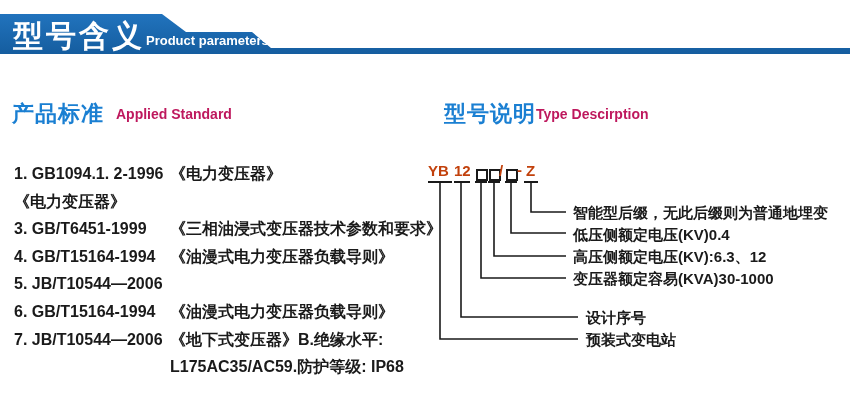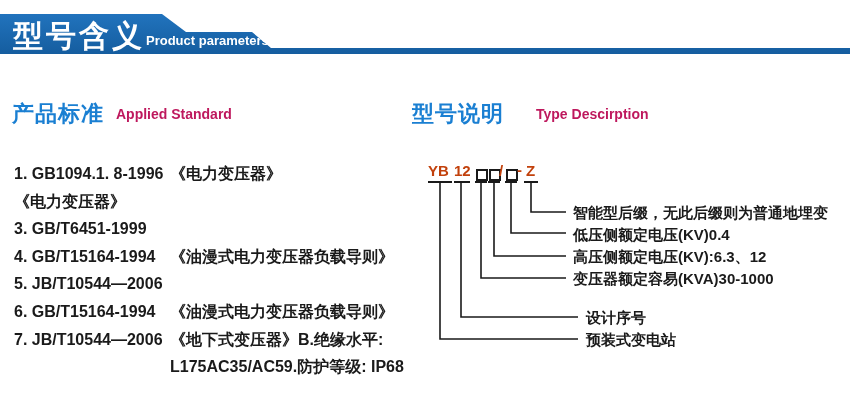--- a/index.html
+++ b/index.html
@@ -15,21 +15,21 @@
   }
   .banner-subtitle{
     position:absolute;left:146px;top:33px;font-size:13px;font-weight:bold;color:#ffffff;
     white-space:nowrap;
   }
   
   .sec-title-cn{position:absolute;font-size:22px;font-weight:bold;color:#1a7fd2;white-space:nowrap;letter-spacing:1px;}
   .sec-title-en{position:absolute;font-size:14px;font-weight:bold;color:#be185d;white-space:nowrap;}
   #std-title-cn{left:12px;top:99px;}
   #std-title-en{left:116px;top:106px;}
-  #mdl-title-cn{left:412px;top:99px;}
+  #mdl-title-cn{left:444px;top:99px;}
   #mdl-title-en{left:536px;top:106px;}
   
   #standards-list{position:absolute;left:14px;top:160px;width:406px;}
   .std-row{display:flex;height:27.6px;line-height:27.6px;font-size:16px;font-weight:bold;white-space:nowrap;}
   .std-code{width:156px;flex:0 0 156px;}
   .std-name{flex:1;}
   
   .mcode{position:absolute;font-size:15px;font-weight:bold;color:#c2410c;white-space:nowrap;}
   .mbox{position:absolute;width:8px;height:8px;border:2px solid #1a1a1a;background:#fff;}
   #diagram-lines{position:absolute;left:420px;top:150px;width:430px;height:215px;}
@@ -50,28 +50,29 @@
     <polygon points="0,14 162,14 186,32 252,32 271,48 850,48 850,54 0,54" fill="url(#bg1)"></polygon>
   </svg>
   <div class="banner-title">型号含义</div>
   <div class="banner-subtitle">Product parameters</div>
 
   <div class="sec-title-cn" id="std-title-cn">产品标准</div>
   <div class="sec-title-en" id="std-title-en">Applied Standard</div>
 
   <div id="standards-list">
     <div class="std-row">
-      <span class="std-code">1. GB1094.1. 8-1996</span>
+      <span class="std-code">1. GB1094.1. 2-1996</span>
       <span class="std-name">《电力变压器》</span>
     </div>
     <div class="std-row">
       <span class="std-name">《电力变压器》</span>
     </div>
     <div class="std-row">
       <span class="std-code">3. GB/T6451-1999</span>
+      <span class="std-name">《三相油浸式变压器技术参数和要求》</span>
     </div>
     <div class="std-row">
       <span class="std-code">4. GB/T15164-1994</span>
       <span class="std-name">《油漫式电力变压器负载导则》</span>
     </div>
     <div class="std-row">
       <span class="std-code">5. JB/T10544—2006</span>
     </div>
     <div class="std-row">
       <span class="std-code">6. GB/T15164-1994</span>

